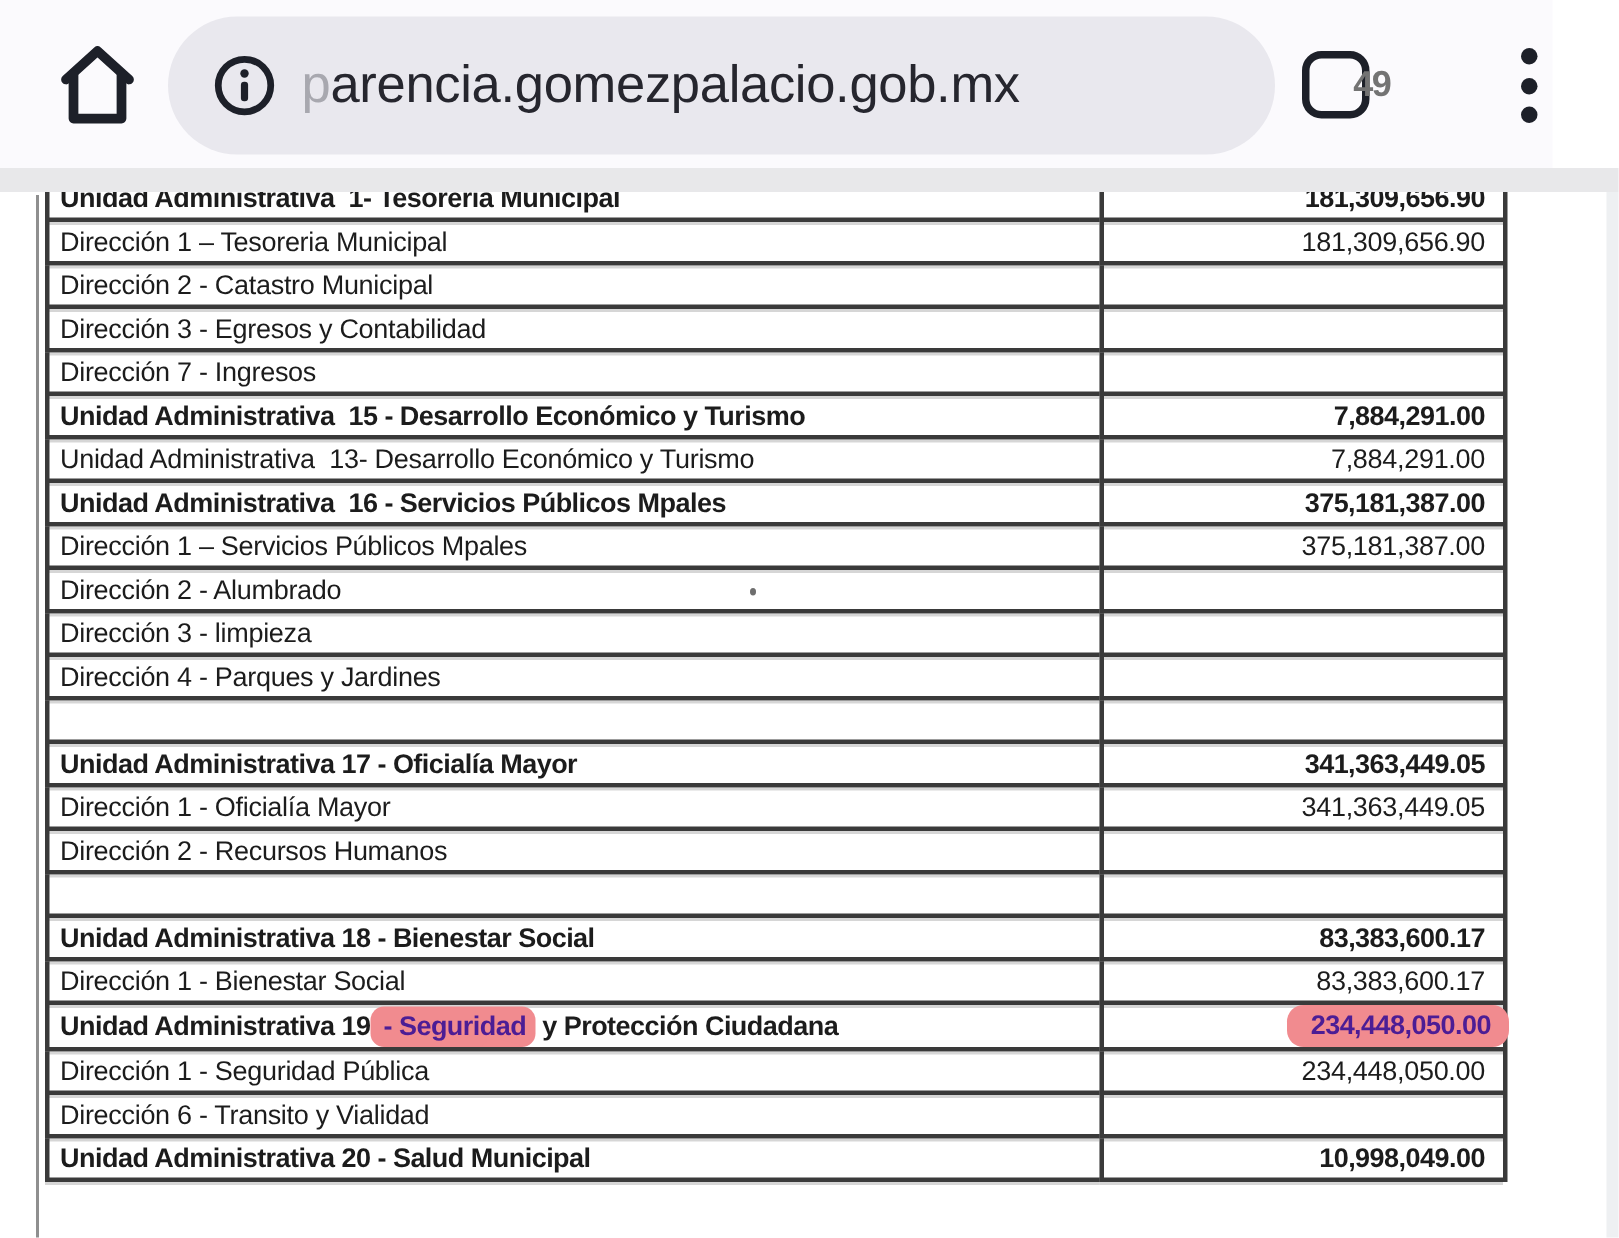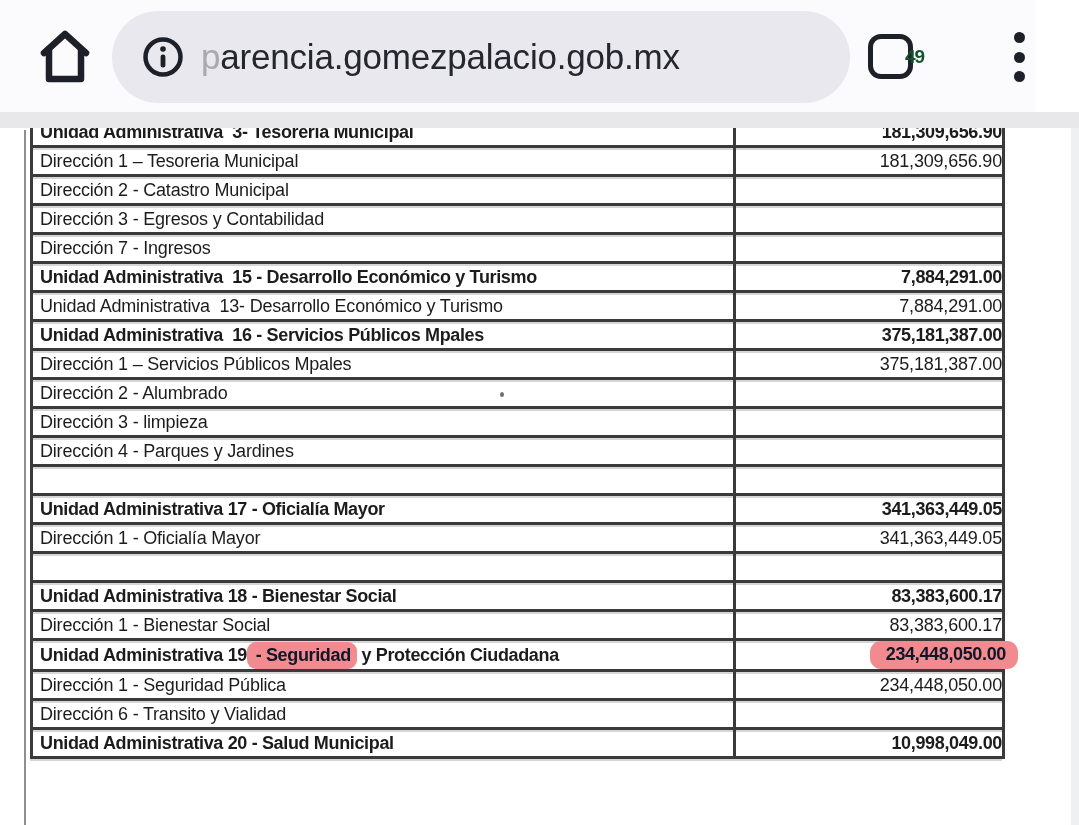--- a/index.html
+++ b/index.html
@@ -12,21 +12,21 @@
   .home-btn { position:absolute; left:34px; top:26px; width:62px; height:62px; }
   .omnibox { position:absolute; left:112px; top:11px; width:738px; height:92px;
              background:#e9e8ee; border-radius:46px; display:flex; align-items:center; }
   .info-icon { margin-left:30px; flex:0 0 auto; }
   .url { margin-left:17px; font-size:35px; letter-spacing:-0.2px; color:#26262e;
          white-space:nowrap; overflow:hidden; }
   .url .faded { color:#a8a8af; }
   .tabbox { position:absolute; left:868px; top:34px; width:45px; height:45px;
             border:5px solid #1d2029; border-radius:13px; display:flex;
             align-items:center; justify-content:center; }
-  .tabbox span { font-size:19px; font-weight:700; color:#14532d; letter-spacing:-1px;margin-left:48px; }
+  .tabbox span { font-size:24px; font-weight:700; color:#737373; letter-spacing:-1px;margin-left:48px; }
   .kebab { position:absolute; left:1007px; top:30px; width:24px; height:54px;
            display:flex; flex-direction:column; justify-content:space-between;
            align-items:center; padding:2px 0; }
   .kebab i { width:11px; height:11px; border-radius:50%; background:#1d2029; }
 
   
   .page-strip { position:absolute; top:112px; left:0; width:1079px; height:16px;
                 background:#e8e8ea; z-index:4; }
   .page-edge { position:absolute; top:128px; right:0; width:8px; bottom:0;
                background:#eef0f2; z-index:3; }
@@ -37,43 +37,43 @@
 
   table.budget { position:absolute; left:30px; top:116px; width:975px;
                  border-collapse:separate; border-spacing:0;
                  border-top:3px solid #3a3a3a; border-right:3px solid #3a3a3a; }
   table.budget td { height:29px; border-left:3px solid #3a3a3a;
                     border-bottom:3px solid #3a3a3a;
                     box-shadow:0 2px 0 rgba(120,120,120,.30);
                     font-size:18px; color:#1c1c1c; vertical-align:middle;
                     letter-spacing:-0.2px; }
   td.c-label { width:705px; padding-left:7px; white-space:pre; overflow:hidden; position:relative; }
-  td.c-amount { width:270px; text-align:right; padding-right:0; white-space:nowrap; }
+  td.c-amount { width:270px; text-align:right; padding-right:12px; white-space:nowrap; }
   tr.bold td { font-weight:700; letter-spacing:-0.35px; }
 
   
-  .marker { background:#f18b8f; color:#0f172a; border-radius:9px; position:relative; }
+  .marker { background:#f18b8f; color:#4c1d95; border-radius:9px; position:relative; }
   .marker-label { padding:3px 6px 4px 4px; }
   .marker-amount { display:inline-block; padding:3px 12px 4px 16px; margin-right:-16px;
                    border-radius:11px; }
   .marker-tail { position:absolute; right:6px; bottom:-24px; width:32px; height:28px;
                  background:#f18b8f; border-radius:10px; transform:rotate(14deg);
                  opacity:.95; }
   .speck { position:absolute; left:467px; top:12px; width:4px; height:5px;
            background:#4a4a4a; border-radius:50%; opacity:.8; }
 </style>
 </head>
 <body>
 
 <div class="doc">
   <div class="left-line"></div>
   <table class="budget">
     <tbody>
         <tr class="bold">
-          <td class="c-label">Unidad Administrativa  3- Tesoreria Municipal</td>
+          <td class="c-label">Unidad Administrativa  1- Tesoreria Municipal</td>
           <td class="c-amount">181,309,656.90</td>
         </tr>
         <tr>
           <td class="c-label">Dirección 1 – Tesoreria Municipal</td>
           <td class="c-amount">181,309,656.90</td>
         </tr>
         <tr>
           <td class="c-label">Dirección 2 - Catastro Municipal</td>
           <td class="c-amount"></td>
         </tr>
@@ -117,20 +117,24 @@
           <td class="c-label"></td>
           <td class="c-amount"></td>
         </tr>
         <tr class="bold">
           <td class="c-label">Unidad Administrativa 17 - Oficialía Mayor</td>
           <td class="c-amount">341,363,449.05</td>
         </tr>
         <tr>
           <td class="c-label">Dirección 1 - Oficialía Mayor</td>
           <td class="c-amount">341,363,449.05</td>
+        </tr>
+        <tr>
+          <td class="c-label">Dirección 2 - Recursos Humanos</td>
+          <td class="c-amount"></td>
         </tr>
         <tr>
           <td class="c-label"></td>
           <td class="c-amount"></td>
         </tr>
         <tr class="bold">
           <td class="c-label">Unidad Administrativa 18 - Bienestar Social</td>
           <td class="c-amount">83,383,600.17</td>
         </tr>
         <tr>

